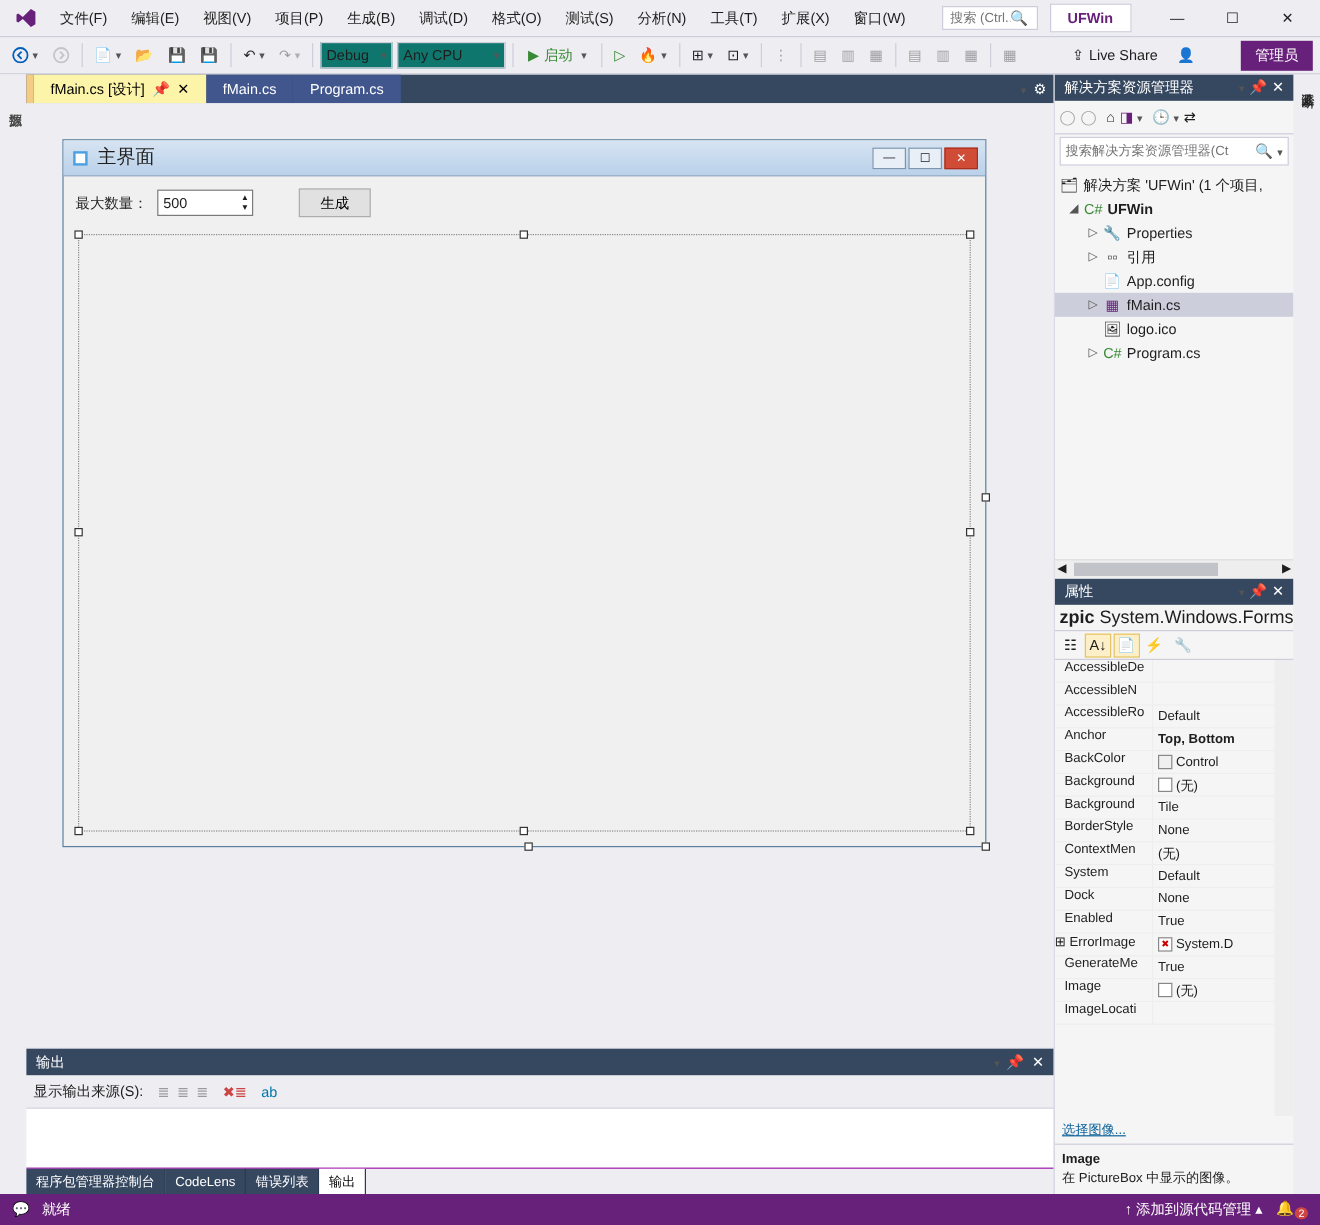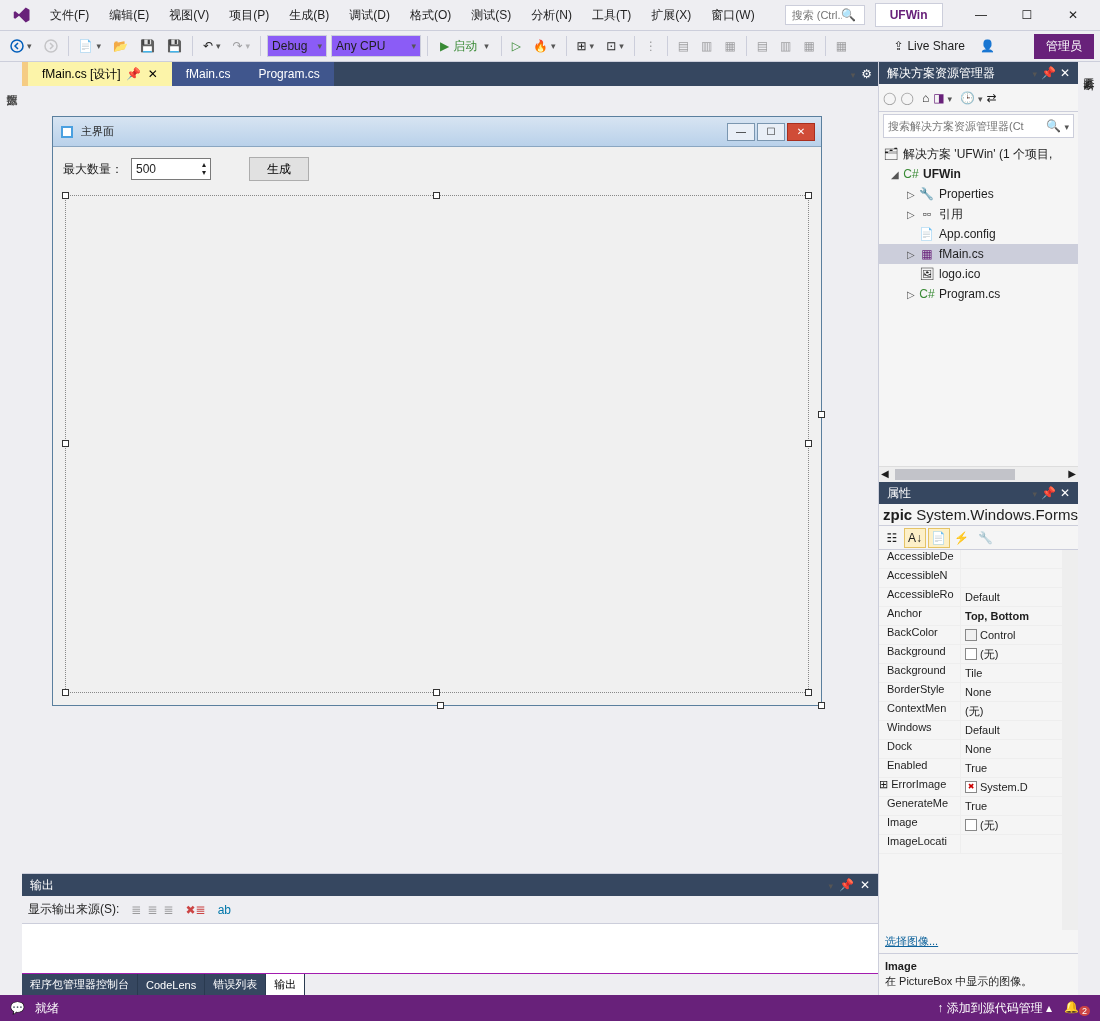--- a/index.html
+++ b/index.html
@@ -15,21 +15,21 @@
 .titlebar .search input { border: none; outline: none; width: 50px; font-size: 11px; }
 
 
 .menubar { height: 44px; background: #eeeef2; display: flex; flex-wrap: wrap; align-items: center; padding: 0 4px 0 40px; }
 .menubar .item { padding: 2px 10px; cursor: default; }
 
 
 .toolbar { height: 32px; background: #eeeef2; border-top: 1px solid #cccedb; border-bottom: 1px solid #cccedb; display: flex; align-items: center; padding: 0 6px; gap: 4px; }
 .toolbar .sep { width: 1px; height: 20px; background: #cccedb; margin: 0 2px; }
 .toolbar .tbtn { padding: 3px 4px; display: flex; align-items: center; cursor: default; }
-.toolbar .combo { height: 22px; border: 1px solid #cccedb; background: #8b5cf6; padding: 0 4px; font-size: 12px; display: flex; align-items: center; min-width: 60px; justify-content: space-between;}
+.toolbar .combo { height: 22px; border: 1px solid #cccedb; background: #0f766e; padding: 0 4px; font-size: 12px; display: flex; align-items: center; min-width: 60px; justify-content: space-between;}
 .toolbar .start { color: #388a34; display: flex; align-items: center; gap: 4px; padding: 2px 6px;}
 .toolbar .adminbtn { background: #68217a; color: #fff; padding: 4px 12px; margin-left: auto; }
 .toolbar .liveshare { display: flex; align-items: center; gap: 4px; padding: 0 8px;}
 
 
 .mainarea { flex: 1; display: flex; overflow: hidden; justify-content: space-between; }
 .leftpanels { width: 22px; background: #eeeef2; display: flex; flex-direction: column; }
 .leftpanels .vtab { writing-mode: vertical-rl; padding: 8px 3px; background: #eeeef2; color: #444; font-size: 11px; cursor: default; }
 
 .center { flex: 1; display: flex; flex-direction: column; }
@@ -37,21 +37,21 @@
 .tabs .tab { padding: 0 14px; display: flex; align-items: center; gap: 6px; color: #fff; font-size: 12px; cursor: default; }
 .tabs .tab.active { background: #fcf4a9; color: #000; }
 .tabs .tab.blue { background: #40568d; }
 .tabs .tabctrls { margin-left: auto; display: flex; align-items: center; padding: 0 6px; gap: 6px; color: #fff;}
 .tabs .lock { width: 6px; background: #f5cc84;}
 
 .designer { flex: 1; background: #eeeef2; position: relative; overflow: hidden; }
 .formwin { position: absolute; left: 30px; top: 30px; width: 770px; height: 590px; background: #f0f0f0; border: 1px solid #5a7f9e; }
 .formwin .caption { height: 30px; background: linear-gradient(#d7e4f2,#b9d1ea); display: flex; align-items: center; padding: 0 6px; border-bottom: 1px solid #8aa6c1;}
 .formwin .caption .ico { width: 16px; height: 16px; margin-right: 6px;}
-.formwin .caption .title { font-size: 11px; }
+.formwin .caption .title { font-size: 16px; }
 .formwin .caption .winbtns { margin-left: auto; display: flex; gap: 2px;}
 .formwin .caption .winbtns .wb { width: 28px; height: 18px; background: #e9eff7; border: 1px solid #7a96b0; display: flex; align-items: center; justify-content: center; font-size: 10px;}
 .formwin .caption .winbtns .wb.close { background: #d04c37; color: #fff; border-color: #a82e1e;}
 .formwin .body { padding: 10px; height: calc(100% - 30px); position: relative;}
 .formwin .row1 { display: flex; align-items: center; gap: 8px; }
 .formwin .row1 .lbl { font-size: 12px; }
 .formwin .row1 .num { width: 80px; height: 22px; border: 1px solid #7a7a7a; background: #fff; padding: 0 4px; font-size: 12px; display: flex; align-items: center; justify-content: space-between;}
 .formwin .row1 .genbtn { width: 60px; height: 24px; background: #e1e1e1; border: 1px solid #adadad; font-size: 12px; margin-left: 30px;}
 .formwin .picbox { position: absolute; left: 12px; top: 48px; right: 12px; bottom: 12px; border: 1px dotted #888; }
 .handle { position: absolute; width: 7px; height: 7px; background: #fff; border: 1px solid #333; }
@@ -443,21 +443,21 @@
                 <span>None</span>
               </div>
             </div>
             <div class="row">
               <div class="k">ContextMen</div>
               <div class="v">
                 <span>(无)</span>
               </div>
             </div>
             <div class="row">
-              <div class="k">Windows</div>
+              <div class="k">System</div>
               <div class="v">
                 <span>Default</span>
               </div>
             </div>
             <div class="row">
               <div class="k">Dock</div>
               <div class="v">
                 <span>None</span>
               </div>
             </div>

